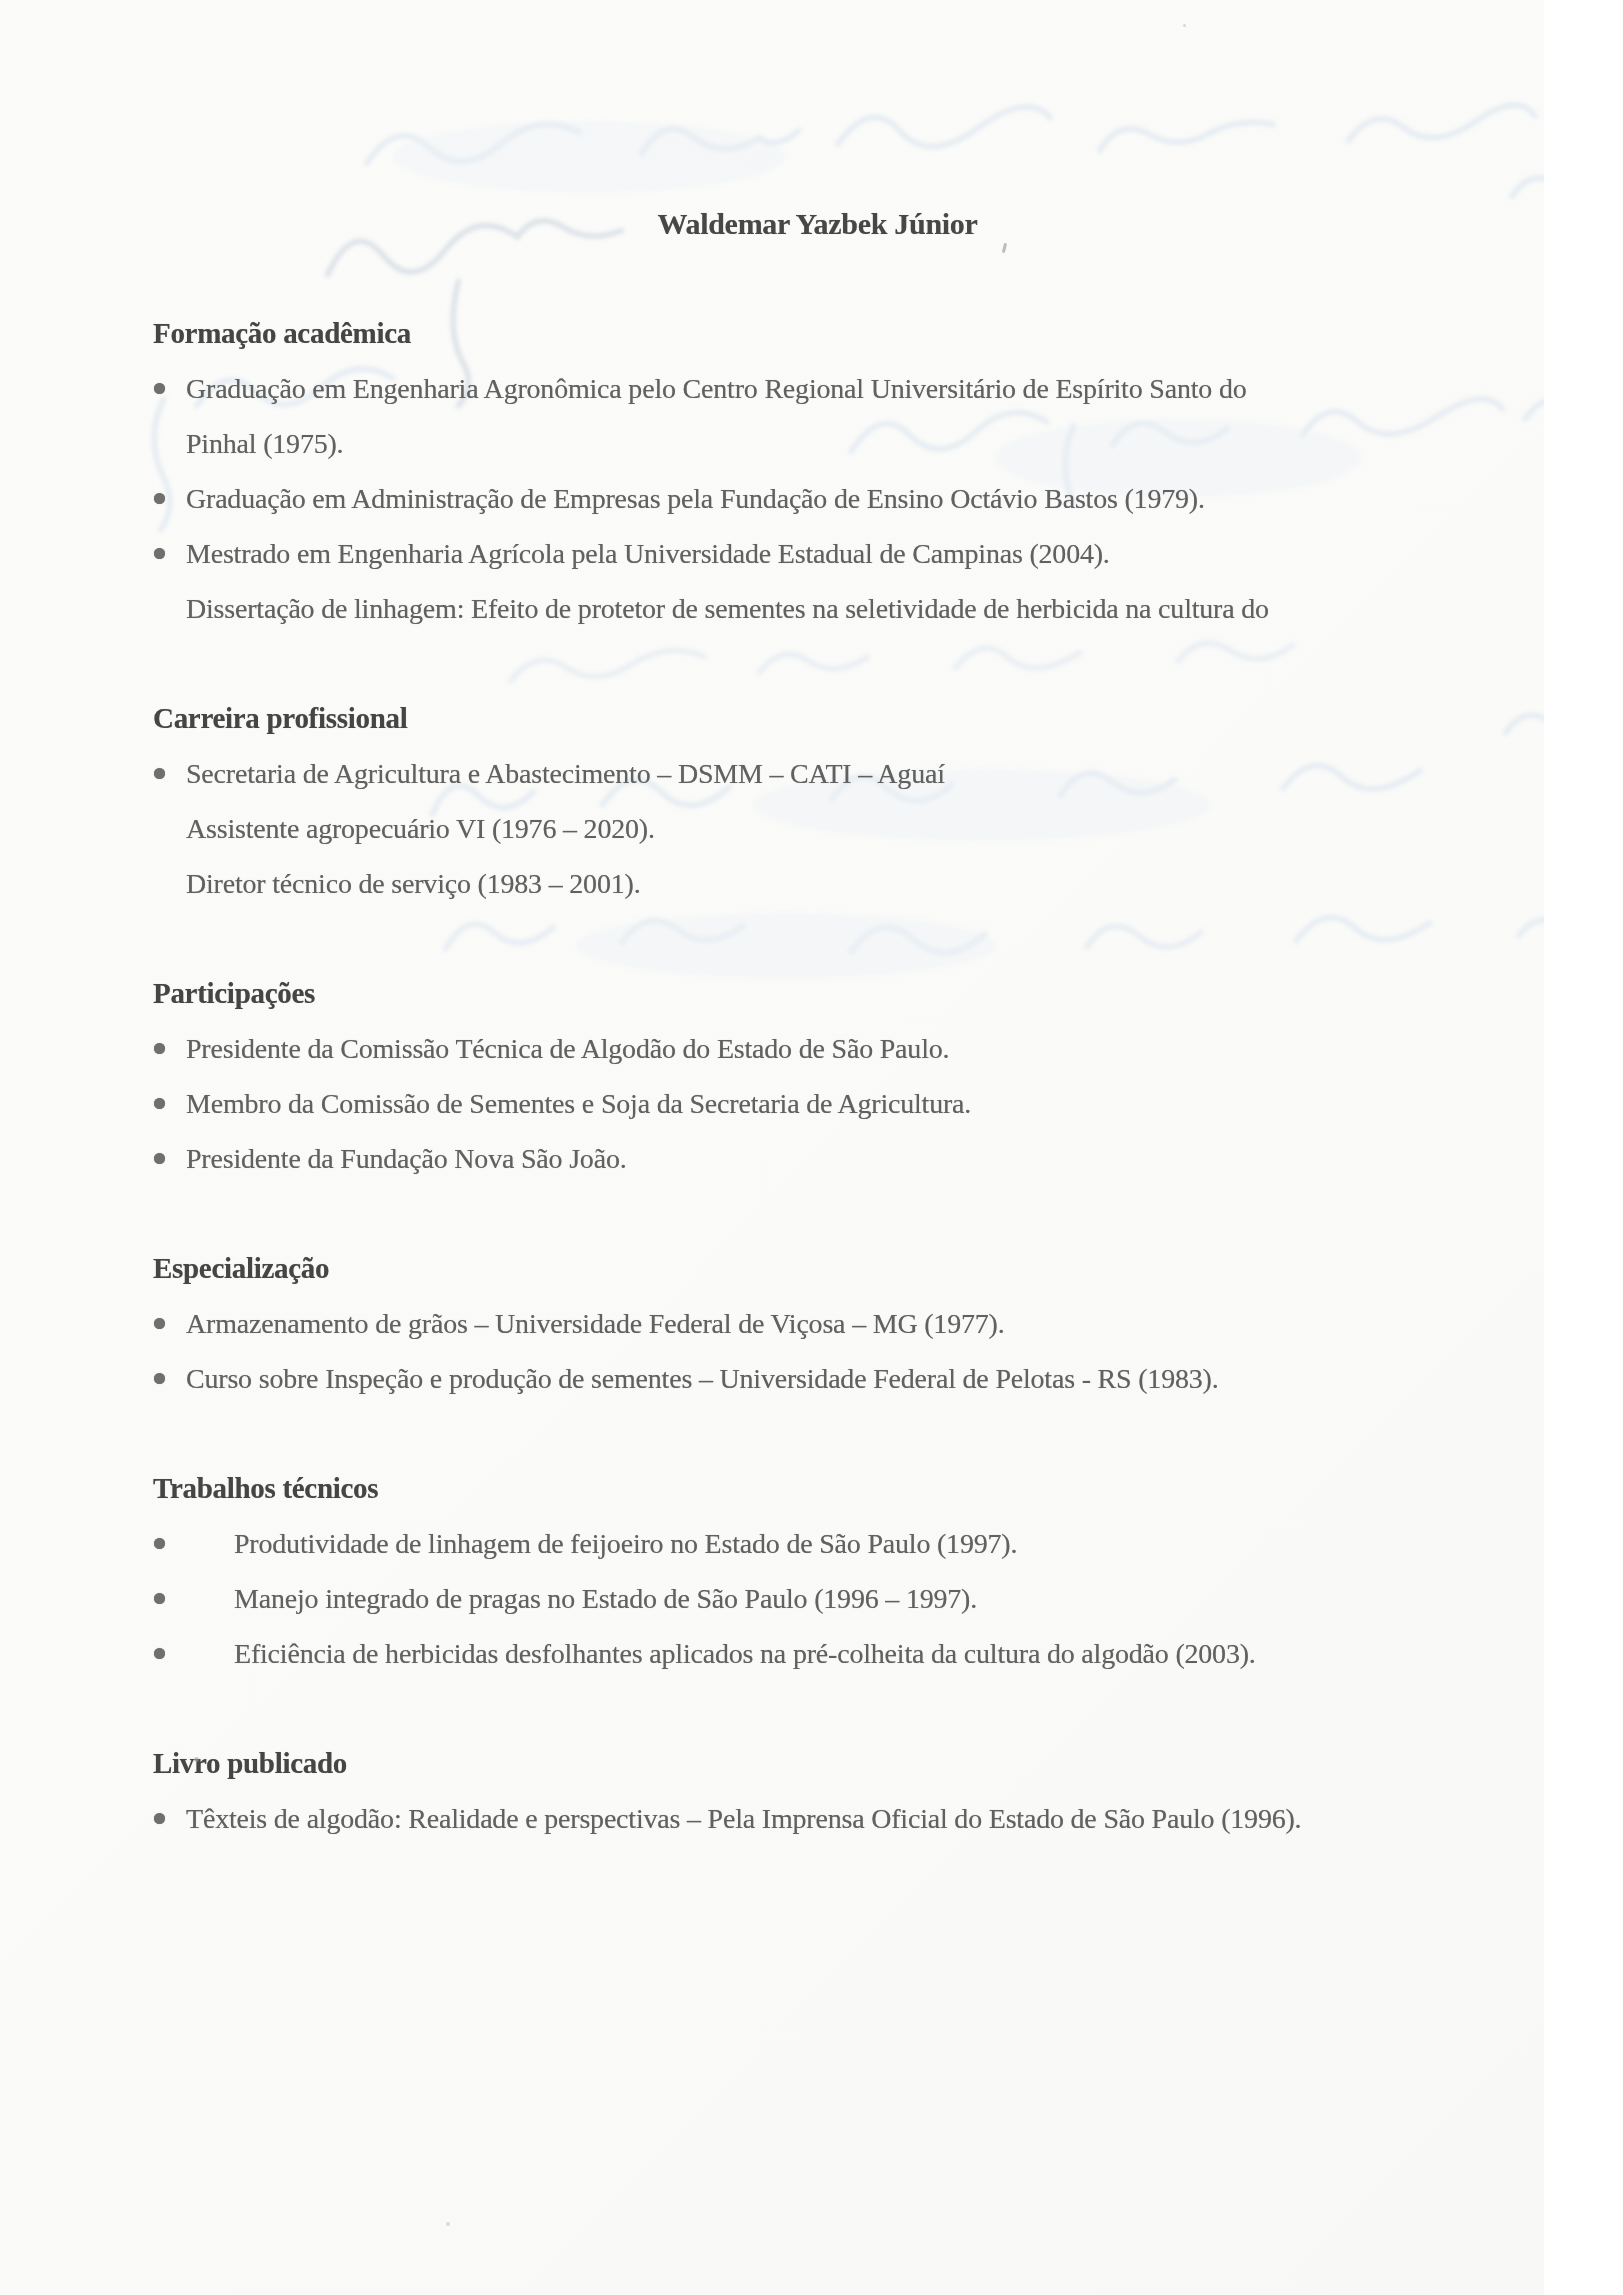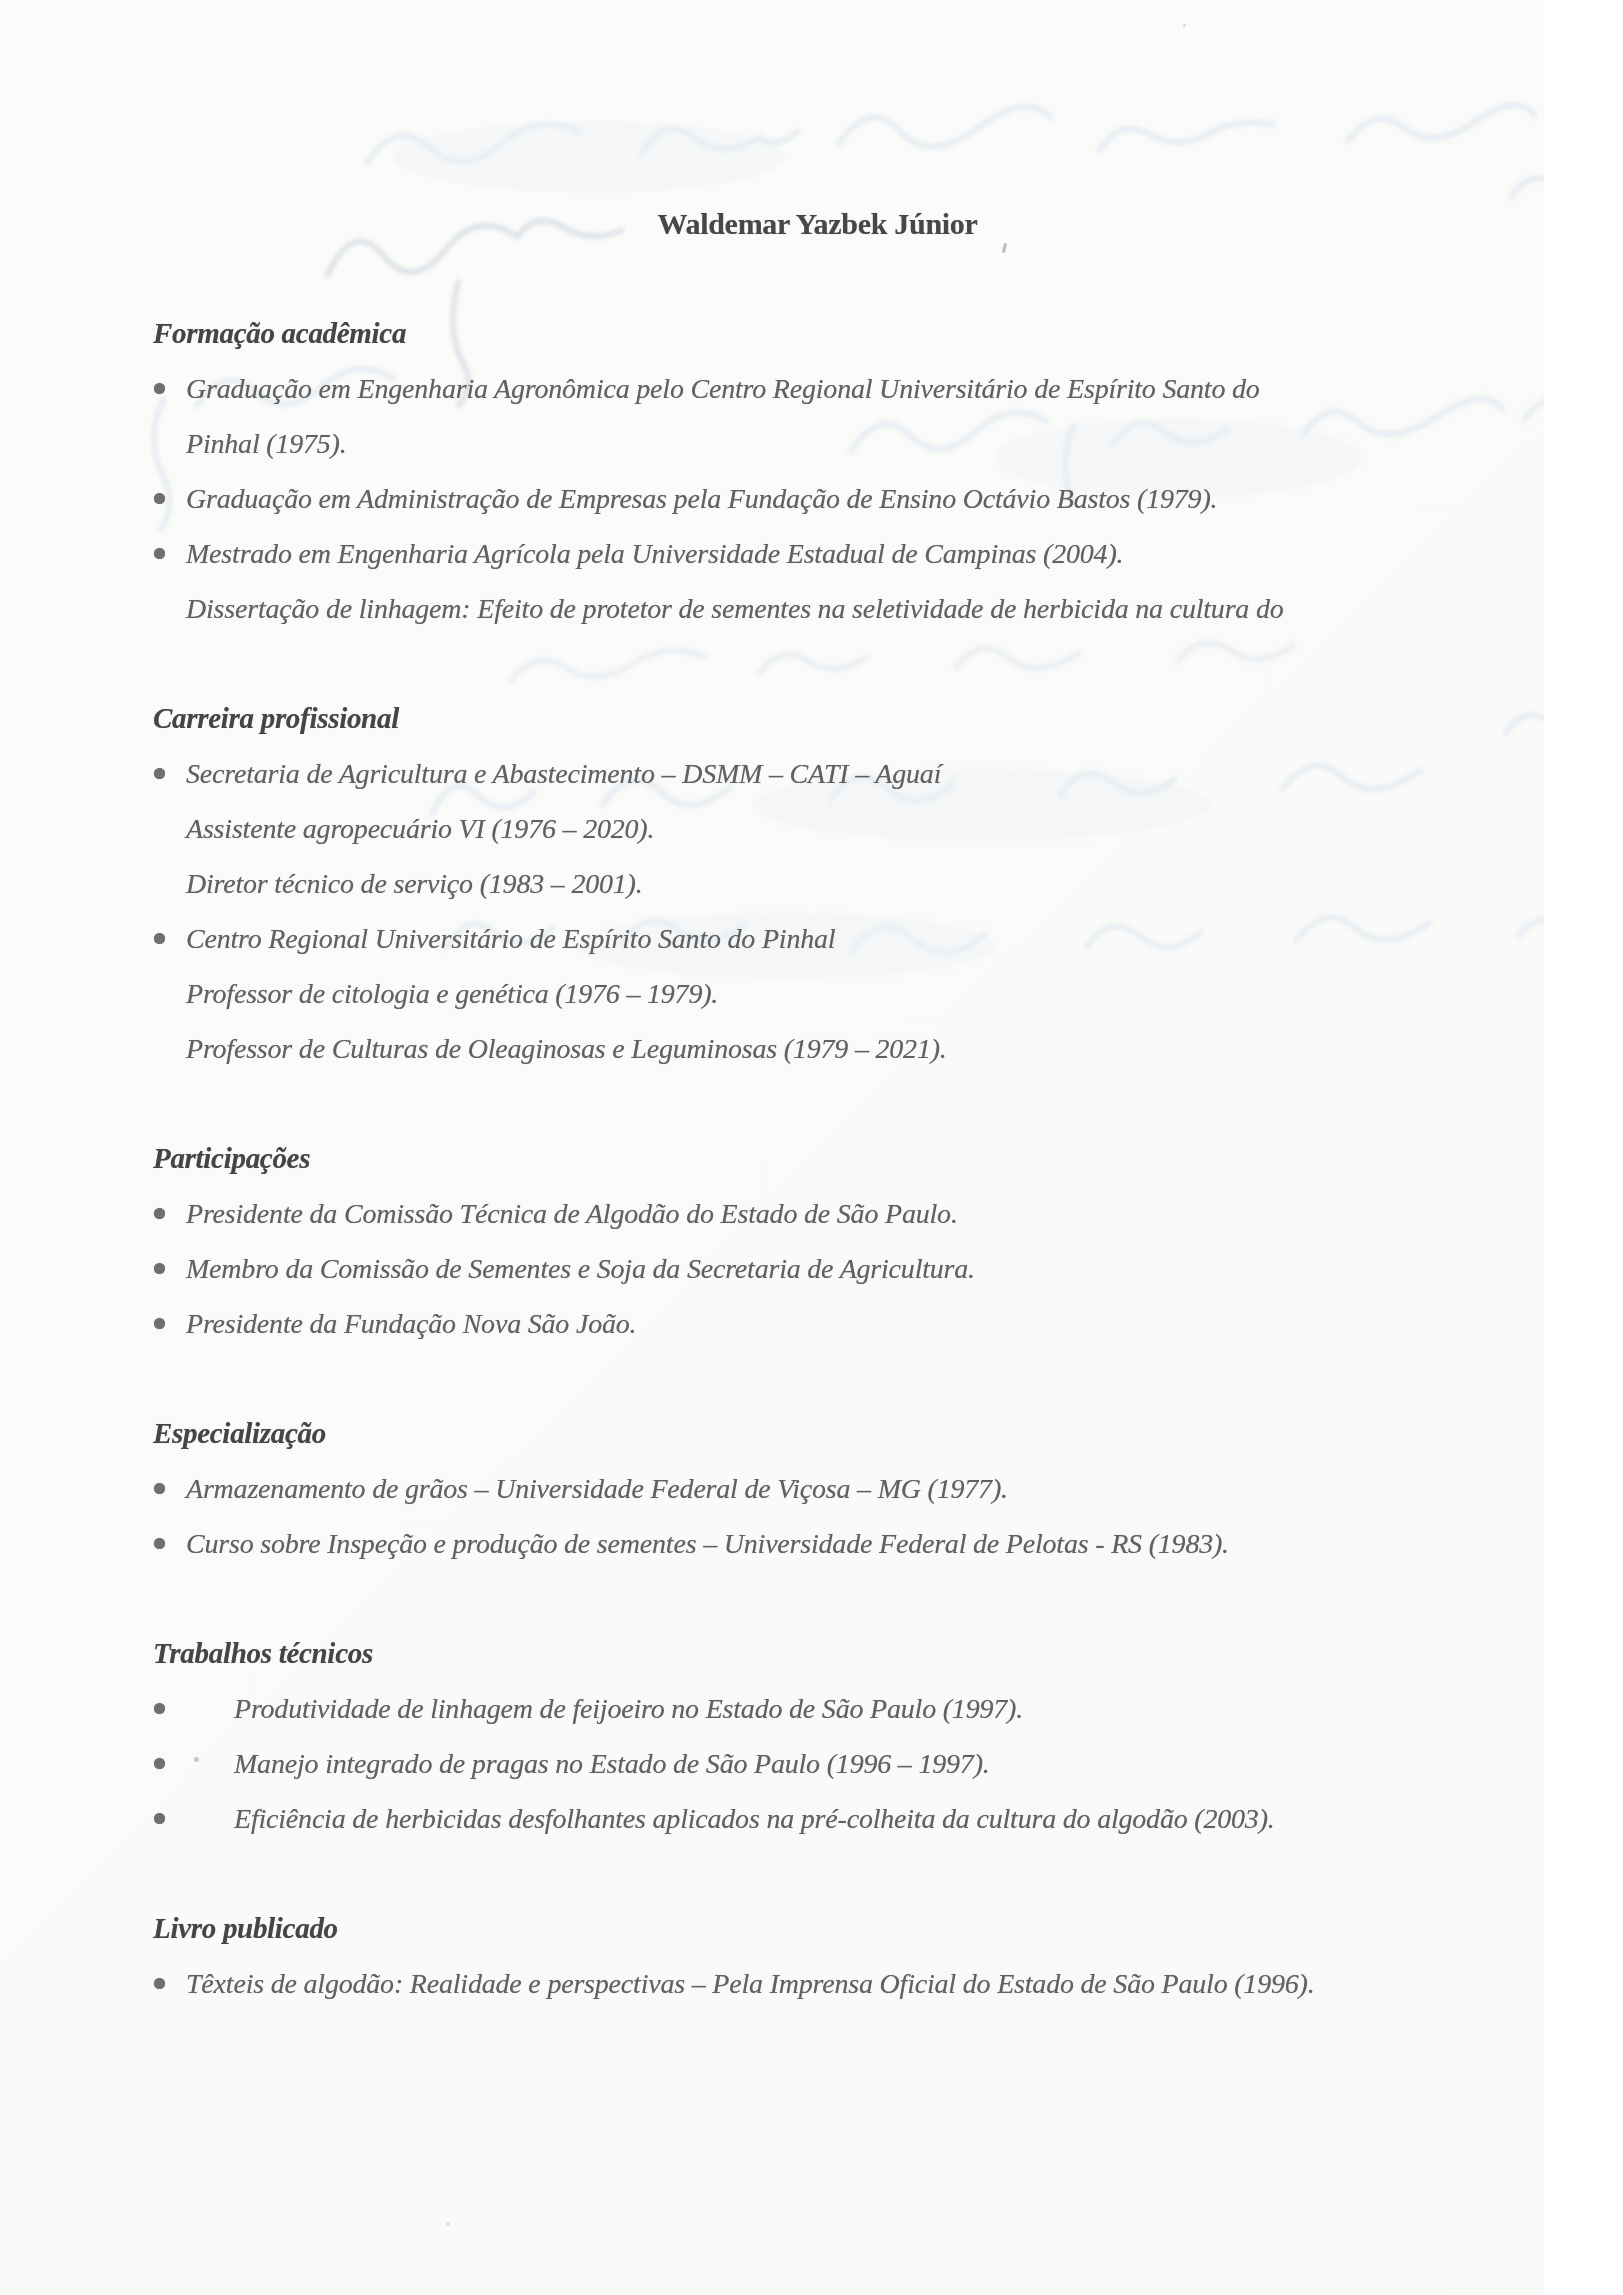--- a/index.html
+++ b/index.html
@@ -34,21 +34,21 @@
   }
   .doc-title {
     margin: 0;
     text-align: center;
     font-size: 30px;
     font-weight: bold;
     color: #474747;
     line-height: 55px;
     letter-spacing: -0.3px;
   }
-  .section { margin-top: 55px; font-style: italic; }
+  .section { margin-top: 55px; }
   .section h2 {
     margin: 0;
     font-size: 29px;
     font-weight: bold;
     color: #454545;
     line-height: 55px;
     letter-spacing: -0.3px;
   }
   .item { position: relative; padding-left: 33px; }
   .section.wide .item { padding-left: 81px; }
@@ -164,26 +164,20 @@
           </div>
         </section>
         <section class="section">
           <h2>Carreira profissional</h2>
           <div class="item">
             <span class="bullet"></span>
             <div class="line">Secretaria de Agricultura e Abastecimento – DSMM – CATI – Aguaí</div>
             <div class="line">Assistente agropecuário VI (1976 – 2020).</div>
             <div class="line">Diretor técnico de serviço (1983 – 2001).</div>
           </div>
-          <div class="item">
-            <span class="bullet"></span>
-            <div class="line">Centro Regional Universitário de Espírito Santo do Pinhal</div>
-            <div class="line">Professor de citologia e genética (1976 – 1979).</div>
-            <div class="line">Professor de Culturas de Oleaginosas e Leguminosas (1979 – 2021).</div>
-          </div>
         </section>
         <section class="section">
           <h2>Participações</h2>
           <div class="item">
             <span class="bullet"></span>
             <div class="line">Presidente da Comissão Técnica de Algodão do Estado de São Paulo.</div>
           </div>
           <div class="item">
             <span class="bullet"></span>
             <div class="line">Membro da Comissão de Sementes e Soja da Secretaria de Agricultura.</div>

